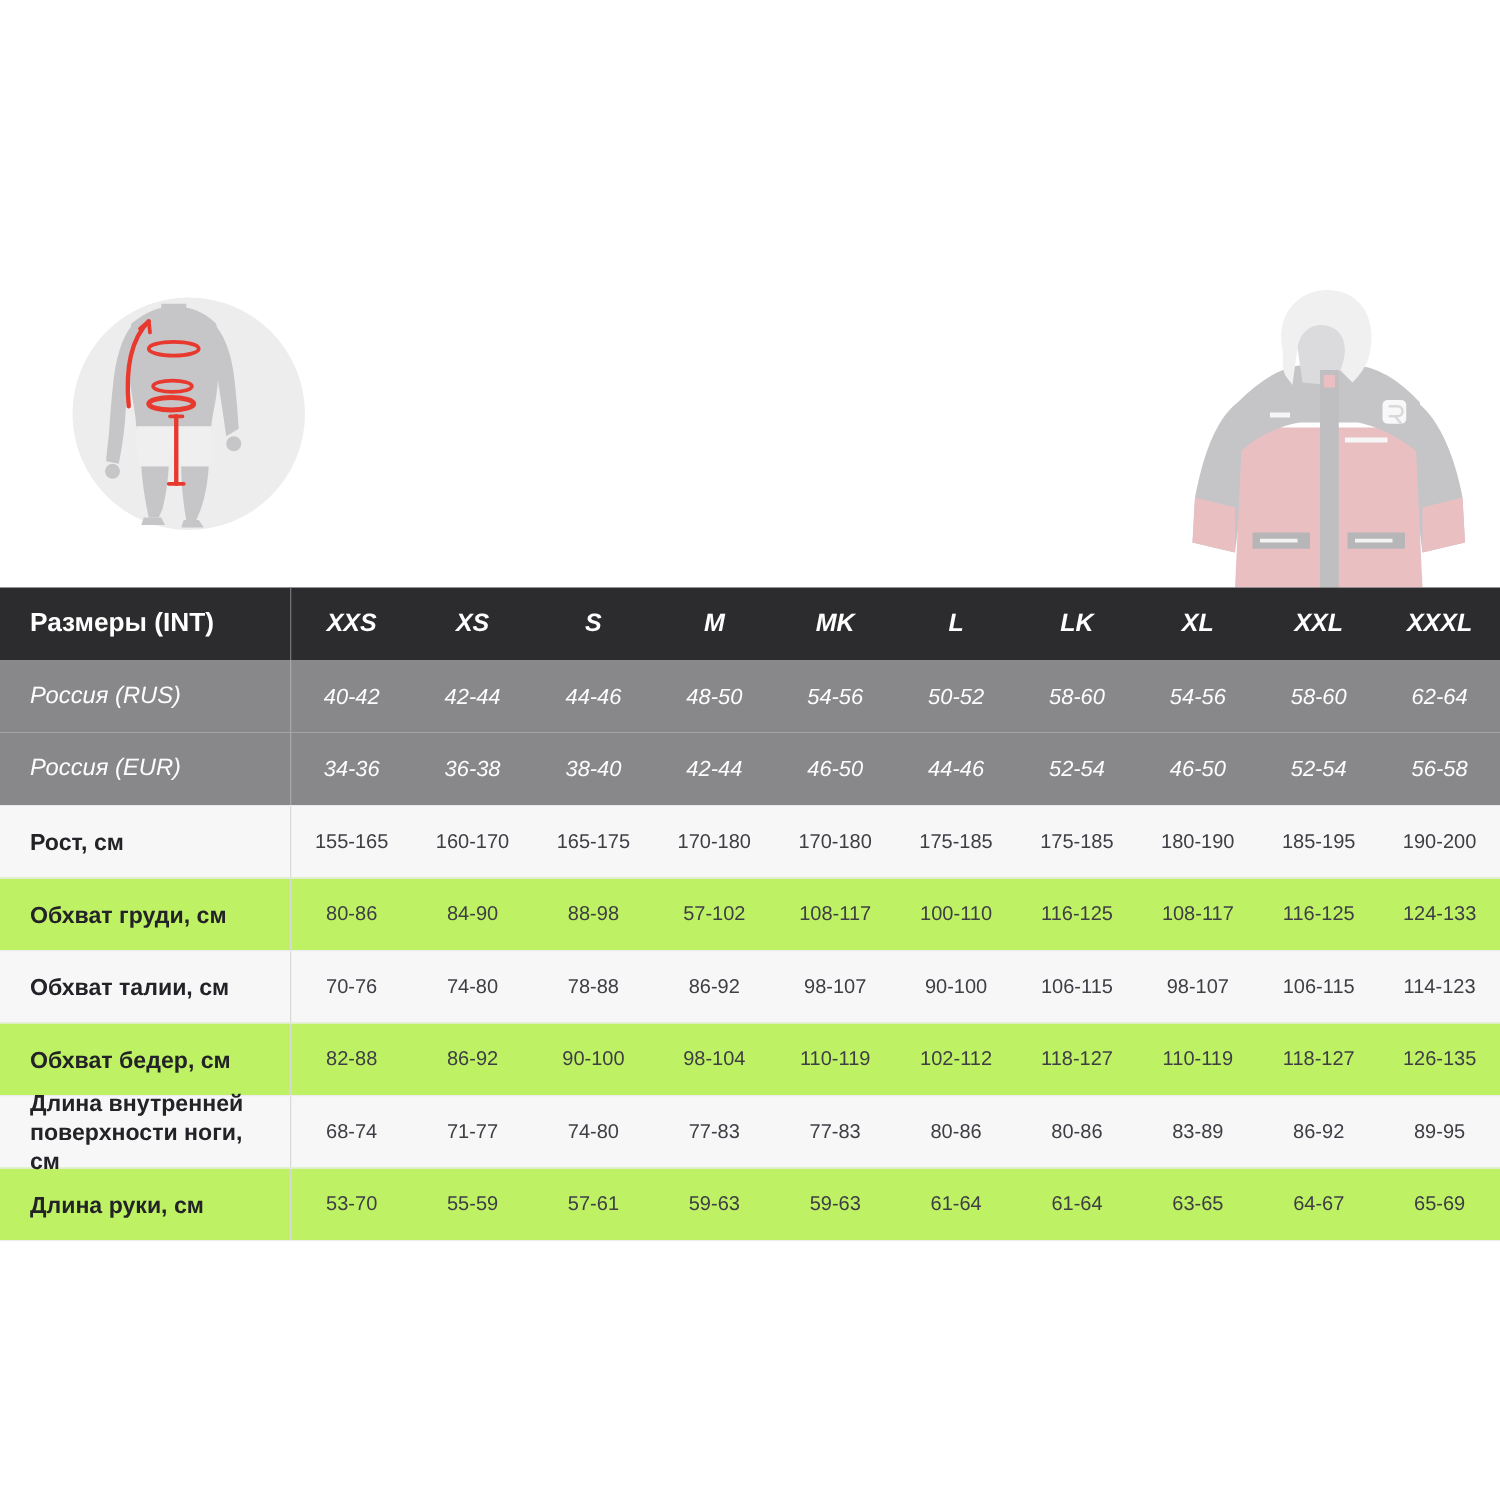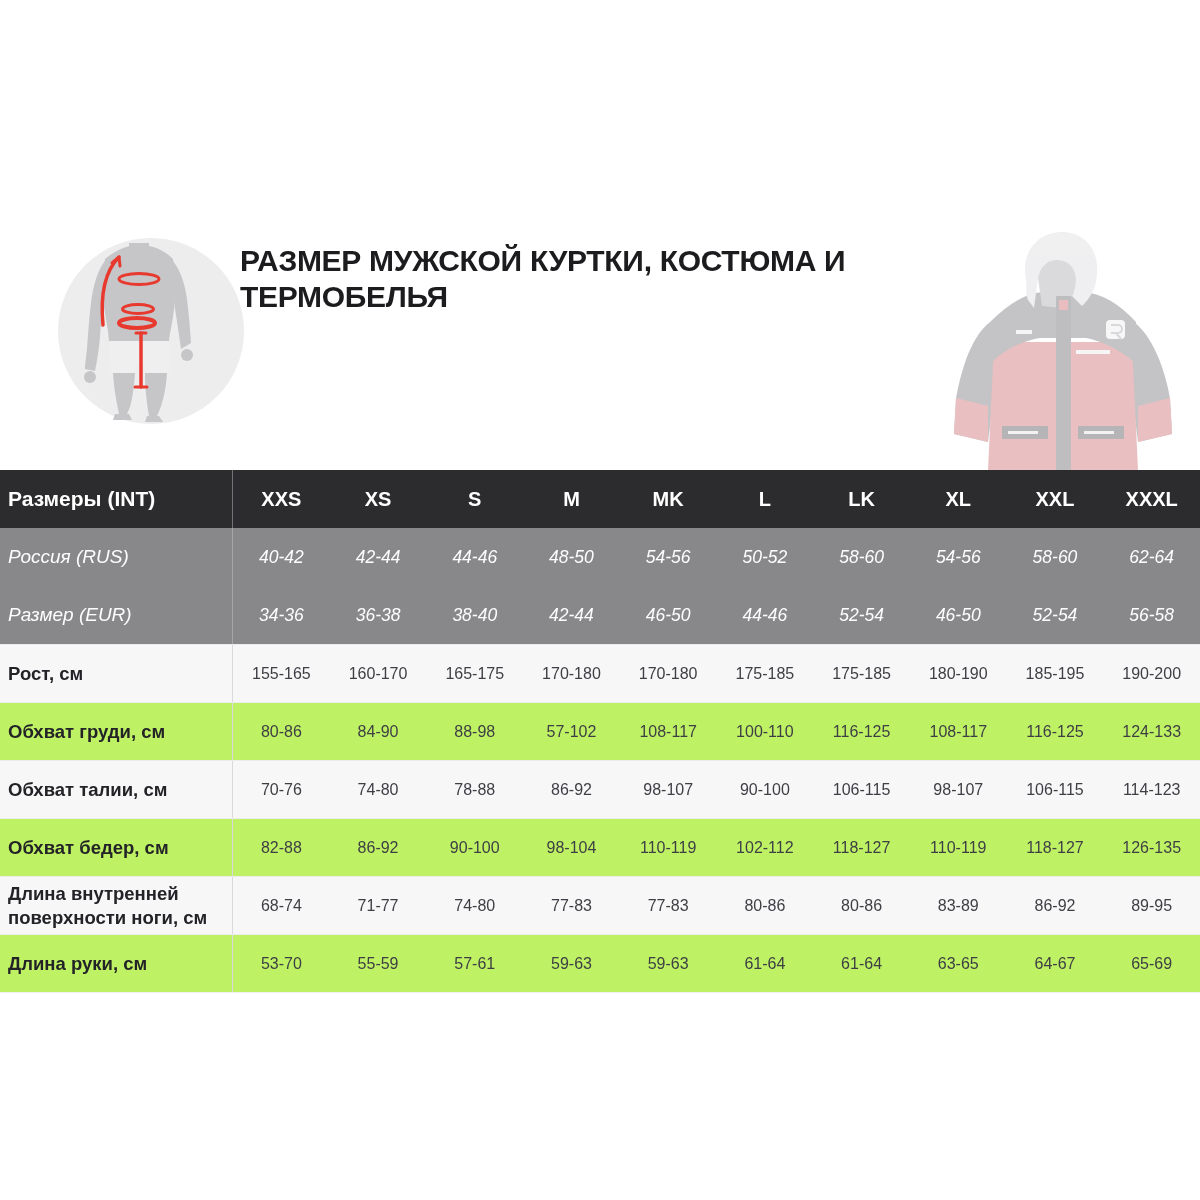--- a/index.html
+++ b/index.html
@@ -17,35 +17,35 @@
   }
   .desc {
     font-size:19px; line-height:1.5; color:#38383c; max-width:688px;
   }
   .jacket { position:absolute; top:230px; right:2px; width:260px; height:240px; }
   
   .size-table { position:absolute; left:0; top:470px; width:1200px; }
   .trow { display:flex; height:58px; align-items:stretch; }
   .cell { display:flex; align-items:center; }
   .cell.label {
-    width:233px; min-width:233px; padding-left:8px; padding-right:12px;
+    width:233px; min-width:233px; padding-left:24px; padding-right:12px;
     line-height:1.25;
   }
   .cell.val { flex:1; justify-content:center; text-align:center; }
   
   .trow--header { background:#2c2c2e; color:#ffffff; }
   .trow--header .cell.label { font-size:21px; font-weight:bold; border-right:1px solid #737377; }
-  .trow--header .cell.val { font-size:20px; font-weight:bold; }
+  .trow--header .cell.val { font-size:20px; font-weight:bold;font-style:italic; }
   
   .trow--gray { background:#88888b; color:#fdfdfd;font-style:italic; }
   .trow--gray .cell.label { font-size:19px; font-weight:normal; border-right:1px solid #a6a6a9; }
   .trow--gray .cell.val { font-size:17.5px; }
   
   .trow--striped, .trow--plain { color:#3e3e44; border-top:1px solid #ececee; }
-  .trow--striped { background:#f7f7f8; }
+  .trow--striped { background:#f7f7f8;justify-content:flex-end; }
   .trow--plain { background:#bef264; }
   .trow--striped .cell.label, .trow--plain .cell.label {
     font-size:18.5px; font-weight:bold; color:#232327; border-right:1px solid #d9d9db;
   }
   .trow--striped .cell.val, .trow--plain .cell.val { font-size:16px; }
   .size-table { border-bottom:1px solid #efefef; }
 </style>
 </head>
 <body>
 
@@ -73,21 +73,20 @@
         <ellipse cx="82" cy="42" rx="20" ry="5.5" stroke-width="3"></ellipse>
         <ellipse cx="81" cy="72" rx="15.5" ry="4.5" stroke-width="3"></ellipse>
         <ellipse cx="80" cy="86" rx="18" ry="5" stroke-width="4"></ellipse>
         <path d="M84,96 L84,150" stroke-width="3.5"></path>
         <path d="M79,96 L89,96 M78,150 L90,150" stroke-width="3"></path>
       </g>
     </svg>
   </div>
 
   <div class="hero-text">
-    <div class="title">Размер мужской куртки, костюма и термобелья</div>
   </div>
 
   <div class="jacket">
     <svg viewBox="0 0 260 240" width="260" height="240" aria-hidden="true">
       <g opacity="0.32">
         <path d="M52,92 C34,106 24,136 18,168 L16,204 L50,212 L58,150 L62,106 Z" fill="#4b4b52"></path>
         <path d="M196,92 C214,106 226,136 232,168 L234,204 L200,212 L192,150 L188,106 Z" fill="#4b4b52"></path>
         <path d="M18,168 L50,176 L50,212 L16,204 Z" fill="#bf3a40"></path>
         <path d="M232,168 L200,176 L200,212 L234,204 Z" fill="#bf3a40"></path>
         <path d="M56,112 L194,112 L200,240 L50,240 Z" fill="#bf3a40"></path>
@@ -129,21 +128,21 @@
         <div class="cell val">44-46</div>
         <div class="cell val">48-50</div>
         <div class="cell val">54-56</div>
         <div class="cell val">50-52</div>
         <div class="cell val">58-60</div>
         <div class="cell val">54-56</div>
         <div class="cell val">58-60</div>
         <div class="cell val">62-64</div>
       </div>
       <div class="trow trow--gray">
-        <div class="cell label">Размер (EUR)</div>
+        <div class="cell label">Россия (EUR)</div>
         <div class="cell val">34-36</div>
         <div class="cell val">36-38</div>
         <div class="cell val">38-40</div>
         <div class="cell val">42-44</div>
         <div class="cell val">46-50</div>
         <div class="cell val">44-46</div>
         <div class="cell val">52-54</div>
         <div class="cell val">46-50</div>
         <div class="cell val">52-54</div>
         <div class="cell val">56-58</div>

